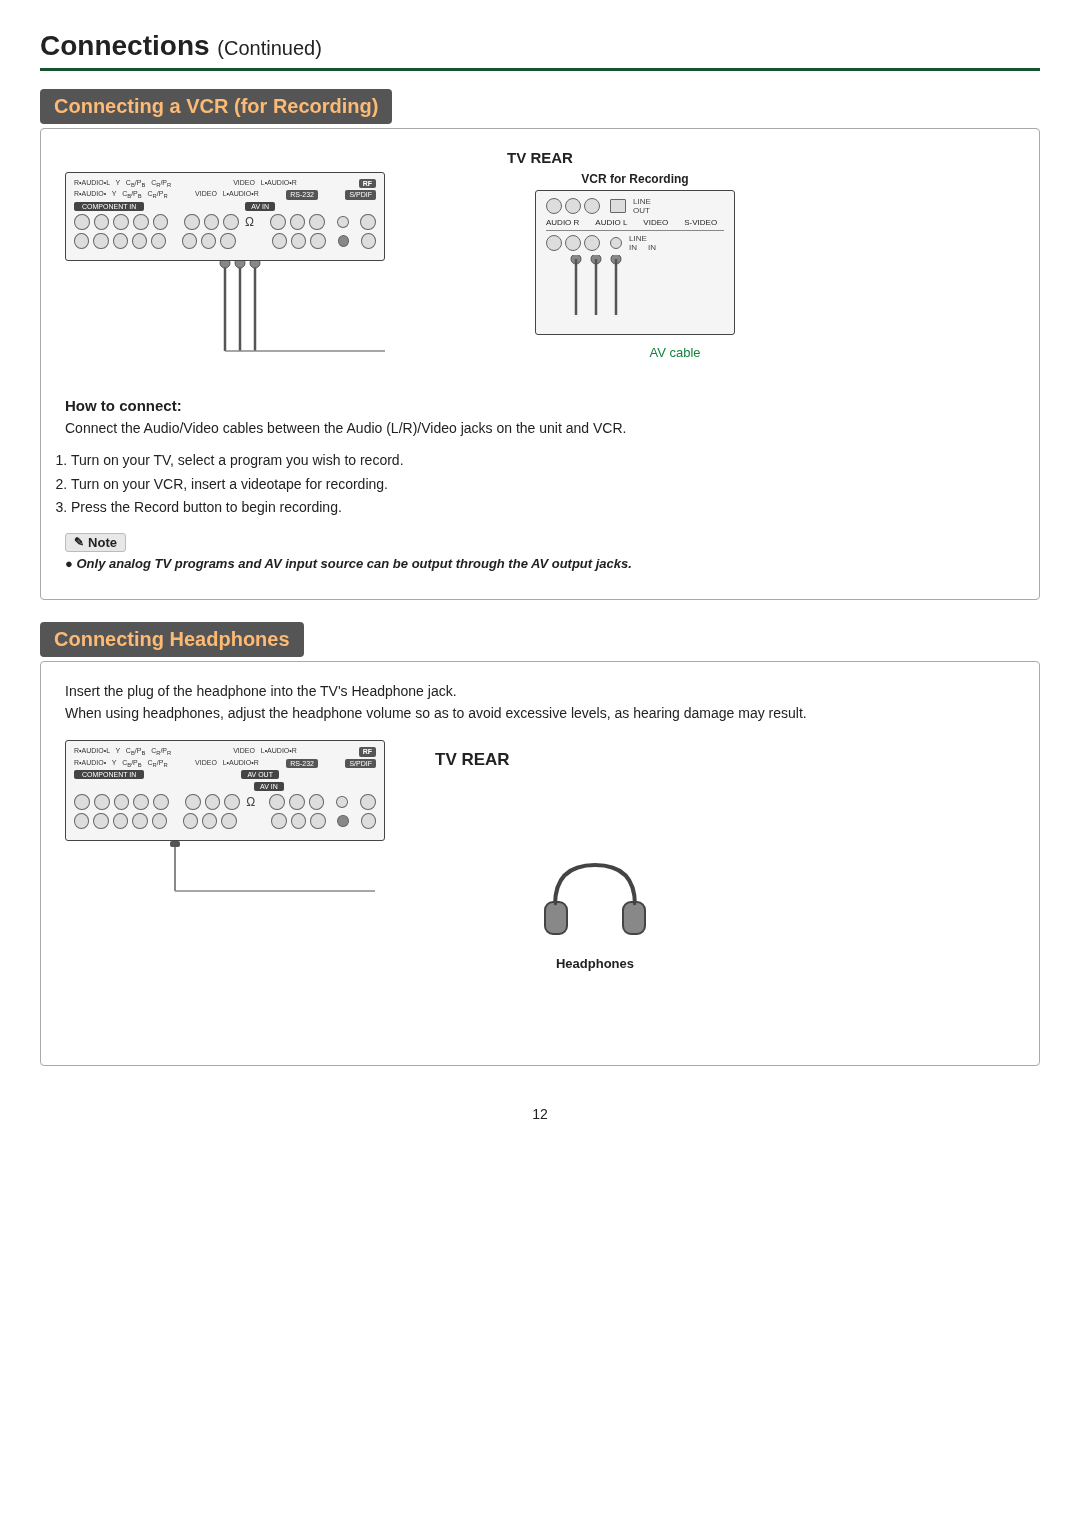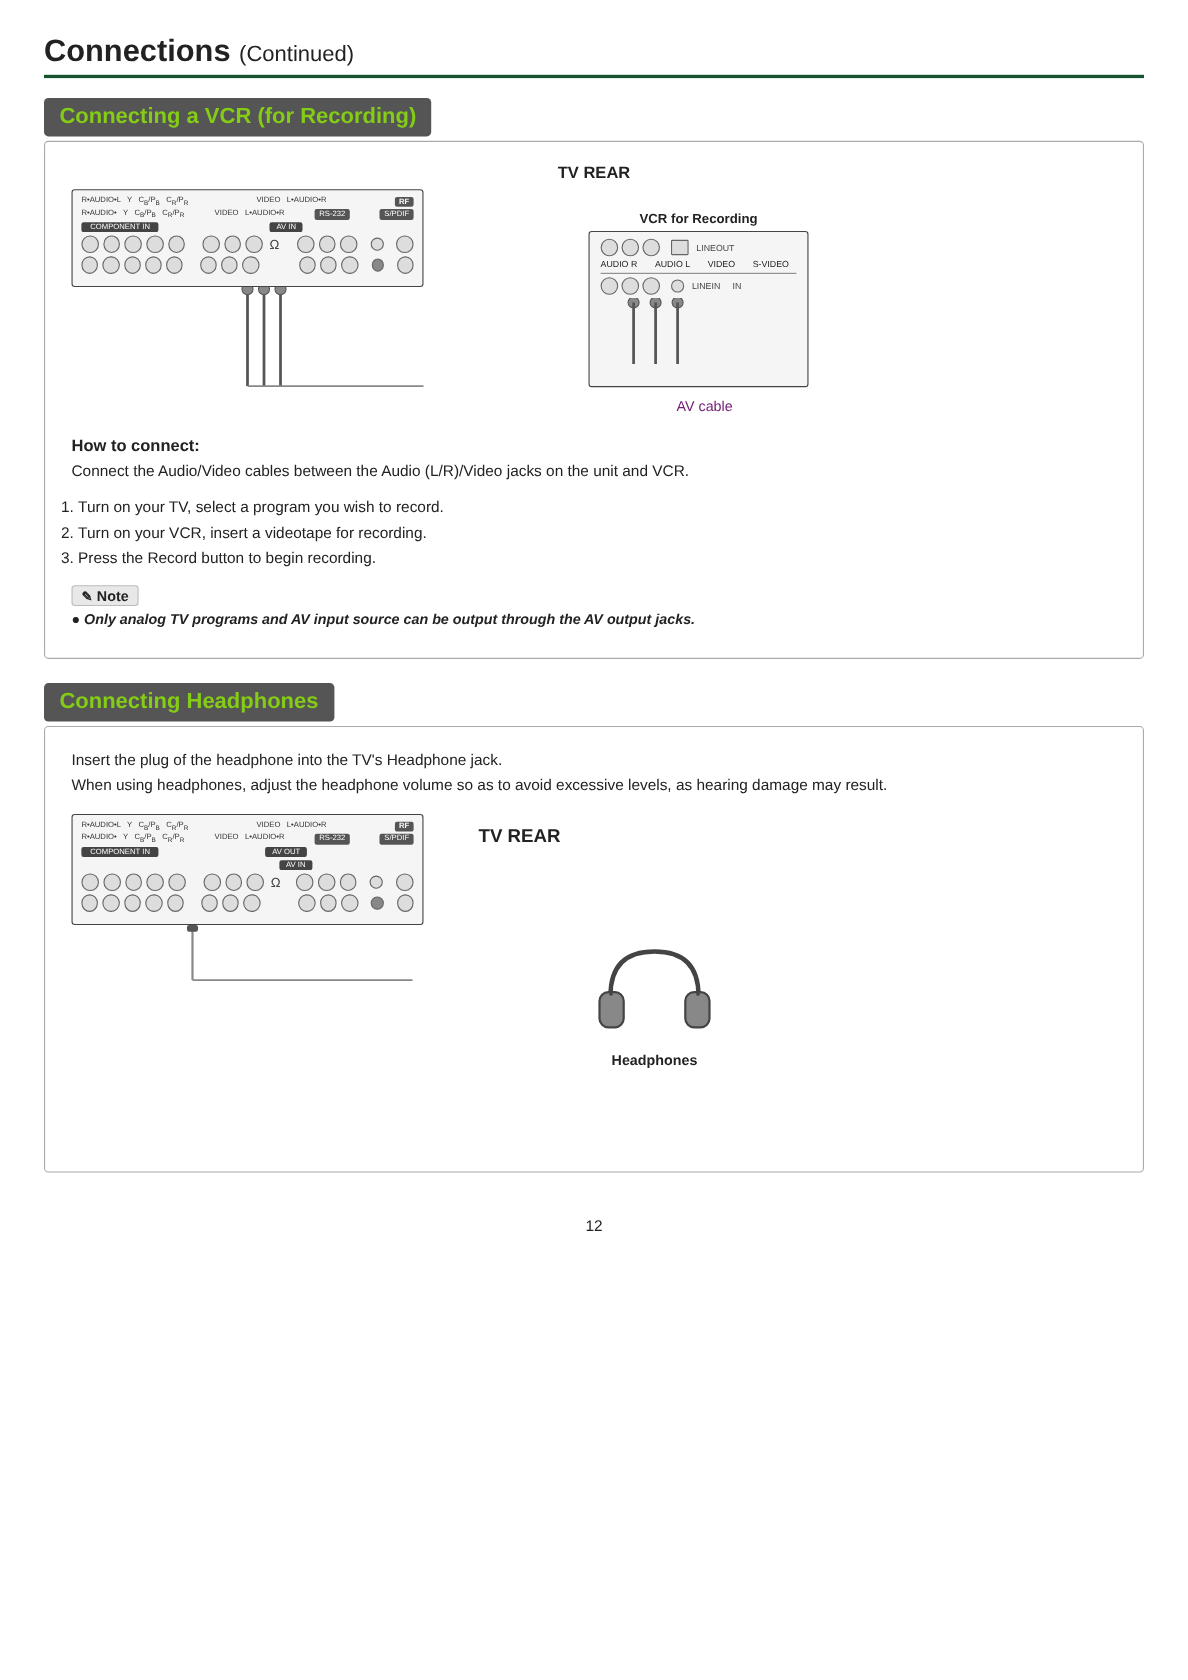--- a/index.html
+++ b/index.html
@@ -22,21 +22,21 @@
       margin-bottom: 18px;
     }
     .page-title .continued {
       font-size: 20px;
       font-weight: normal;
     }
 
     
     .section-header {
       background: #555;
-      color: #84cc16;
+      color: #fdba74;
       font-size: 20px;
       font-weight: bold;
       padding: 6px 14px;
       margin-bottom: 0;
       display: inline-block;
       border-radius: 4px;
     }
 
     
     .content-box {
@@ -255,21 +255,21 @@
 
     .divider-line {
       width: 100%;
       height: 1px;
       background: #888;
       margin: 3px 0;
     }
 
     .vcr-right-labels {
       display: flex;
-      flex-direction: row;
+      flex-direction: column;
       justify-content: center;
       font-size: 8px;
       color: #444;
       margin-left: 4px;
     }
   </style>
 </head>
 <body>
 
 
@@ -375,21 +375,21 @@
 
         <circle cx="380" cy="90" r="5" fill="#888" stroke="#555" stroke-width="1"></circle>
         <circle cx="395" cy="90" r="5" fill="#888" stroke="#555" stroke-width="1"></circle>
         <circle cx="410" cy="90" r="5" fill="#888" stroke="#555" stroke-width="1"></circle>
         <line x1="380" y1="90" x2="380" y2="110" stroke="#555" stroke-width="2.5"></line>
         <line x1="395" y1="90" x2="395" y2="110" stroke="#555" stroke-width="2.5"></line>
         <line x1="410" y1="90" x2="410" y2="110" stroke="#555" stroke-width="2.5"></line>
       </svg>
     </div>
 
-    <div style="display:flex;flex-direction:column;align-items:flex-start;margin-left:10px;margin-top:20px;">
+    <div style="display:flex;flex-direction:column;align-items:center;margin-left:10px;">
 
       <div style="margin-left:80px;">
         <div class="vcr-panel-label">
           <span>VCR for Recording</span>
         </div>
         <div class="vcr-panel">
           <div class="vcr-row">
             <span class="port-circle"></span>
             <span class="port-circle"></span>
             <span class="port-circle"></span>
@@ -424,21 +424,21 @@
             <circle cx="30" cy="4" r="5" fill="#888" stroke="#555" stroke-width="1"></circle>
             <circle cx="50" cy="4" r="5" fill="#888" stroke="#555" stroke-width="1"></circle>
             <circle cx="70" cy="4" r="5" fill="#888" stroke="#555" stroke-width="1"></circle>
             <line x1="30" y1="4" x2="30" y2="60" stroke="#555" stroke-width="2.5"></line>
             <line x1="50" y1="4" x2="50" y2="60" stroke="#555" stroke-width="2.5"></line>
             <line x1="70" y1="4" x2="70" y2="60" stroke="#555" stroke-width="2.5"></line>
           </svg>
         </div>
       </div>
 
-      <div style="margin-top:10px;margin-left:160px;font-size:13px;color:#701a75;">
+      <div style="margin-top:10px;margin-left:160px;font-size:13px;color:#15803d;">
         <span>AV cable</span>
       </div>
     </div>
 
   </div>
 
   
   <div class="how-to-connect">
     <span>How to connect:</span>
   </div>

